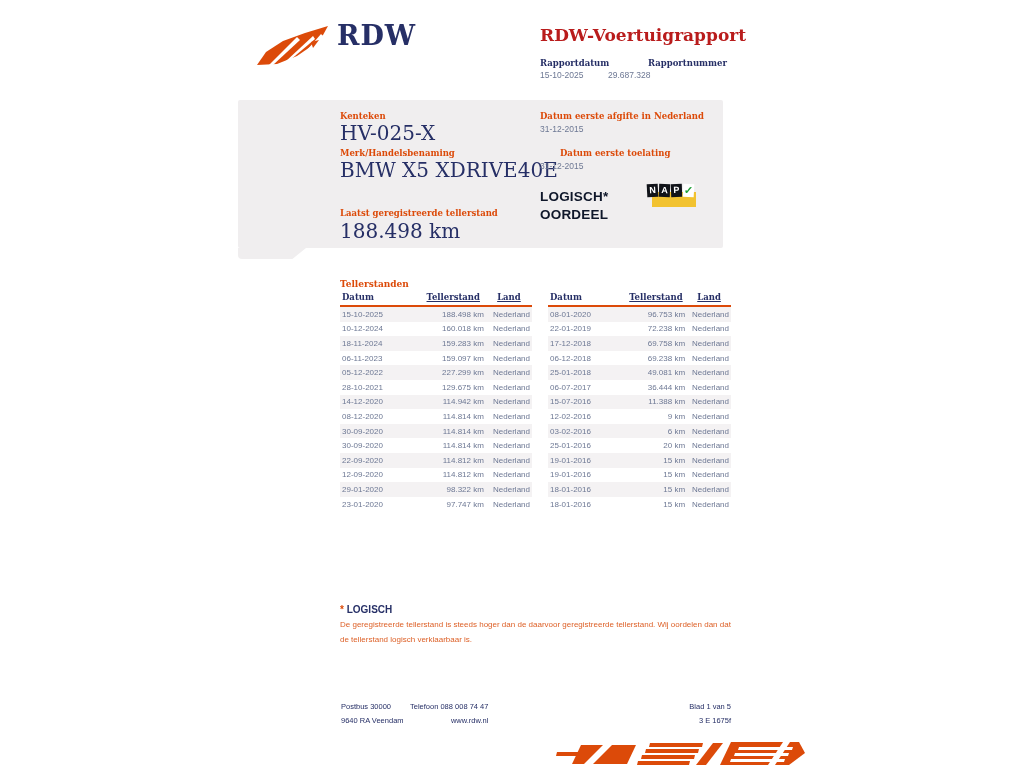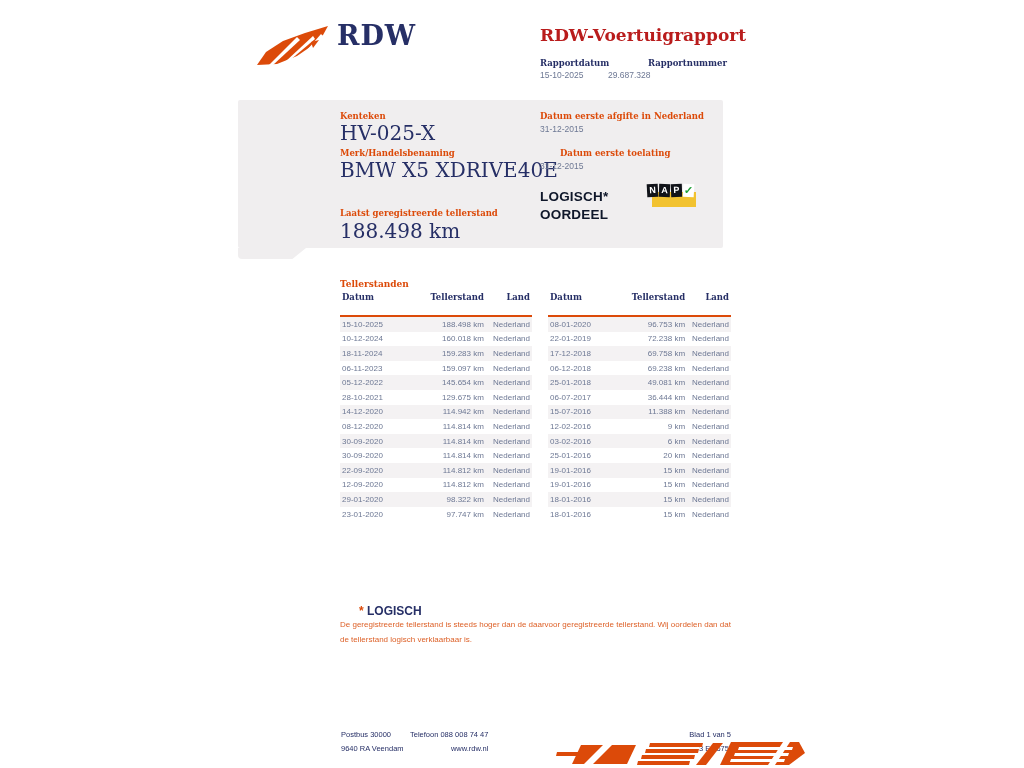--- a/index.html
+++ b/index.html
@@ -31,36 +31,36 @@
   .nap{left:647px;top:184px;width:50px;height:26px;}
   .nap-yellow{position:absolute;left:5px;top:8px;width:44px;height:15px;background:#f2c230;}
   .nap-tile{position:absolute;top:0;width:11px;height:13px;background:#111319;color:#fff;
             font-size:9px;font-weight:bold;text-align:center;line-height:13px;}
   .nap-tile.white{background:#ffffff;color:#21a038;font-size:11px;}
 
   
   .section-title{left:340px;top:279px;font-size:9px;font-weight:bold;color:#dc4a09;}
   table.odo{border-collapse:collapse;font-size:8px;color:#6d7894;table-layout:fixed;}
   table.odo th{font-family:"DejaVu Serif","Liberation Serif",serif;font-size:8.5px;font-weight:bold;
-               color:#262f66;text-align:left;padding:2px 2px 13px 2px;border-bottom:2px solid #dc4a09;}
-  table.odo th.r{text-align:right;}
+               color:#262f66;text-align:left;padding:2px 2px 3px 2px;border-bottom:2px solid #dc4a09;}
+  table.odo th.r{text-align:center;text-decoration:underline;}
   table.odo td{padding:0 2px;height:14.6px;}
   table.odo td.r{text-align:right;}
   table.odo tbody tr:nth-child(odd){background:#f4f2f3;}
   #table-left{left:340px;top:290px;width:192px;}
   #table-right{left:548px;top:290px;width:183px;}
 
   
-  .fn-head{left:359px;top:604px;font-size:12px;font-weight:800;}
+  .fn-head{left:340px;top:604px;font-size:10px;font-weight:800;}
   .fn-star{color:#dc4a09;font-weight:800;}
   .fn-title{color:#262f66;}
   .fn-text{left:340px;top:618px;width:392px;font-size:8px;line-height:1.85;color:#dd6027;}
 
   
-  .ft{font-size:7.5px;color:#262f66;line-height:14px;margin-top:28px;}
+  .ft{font-size:7.5px;color:#262f66;line-height:14px;}
   .ft-a{left:341px;top:700px;}
   .ft-b{left:410px;top:700px;text-align:right;}
   .ft-c{left:581px;top:700px;width:150px;text-align:right;}
 </style>
 </head>
 <body>
 
 <div class="abs" style="left:255px;top:24px;width:76px;height:46px;">
   <svg width="76" height="46" viewBox="0 0 76 46">
     <path d="M73,2 L50,9 L28,17 L11,28 L2,41 L22,40 L42,32 L58,21 L68,11 Z" fill="#dc4a09"></path>
@@ -137,21 +137,21 @@
         <td class="r">159.283 km</td>
         <td class="r">Nederland</td>
       </tr>
       <tr>
         <td>06-11-2023</td>
         <td class="r">159.097 km</td>
         <td class="r">Nederland</td>
       </tr>
       <tr>
         <td>05-12-2022</td>
-        <td class="r">145.654 km</td>
+        <td class="r">227.299 km</td>
         <td class="r">Nederland</td>
       </tr>
       <tr>
         <td>28-10-2021</td>
         <td class="r">129.675 km</td>
         <td class="r">Nederland</td>
       </tr>
       <tr>
         <td>14-12-2020</td>
         <td class="r">114.942 km</td>

